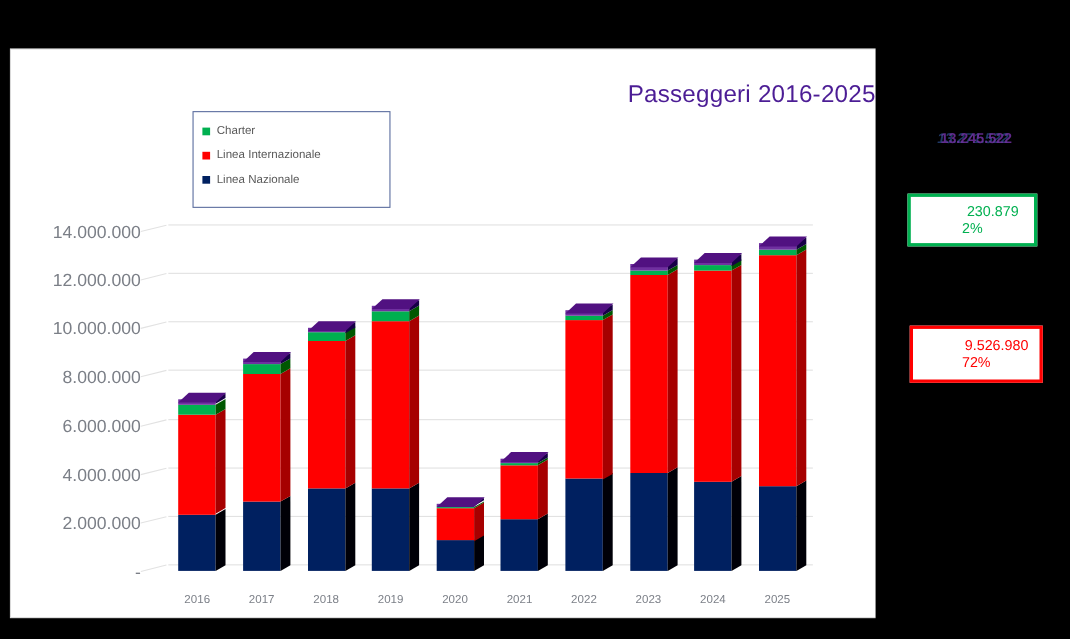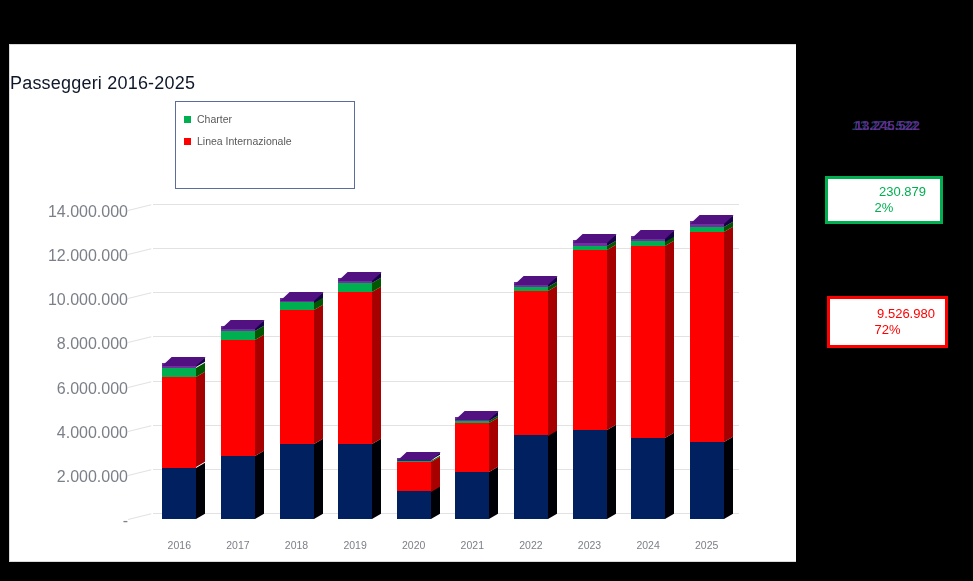--- a/index.html
+++ b/index.html
@@ -6,22 +6,22 @@
   body{
     width:973px;height:581px;overflow:hidden;position:relative;
     font-family:"Liberation Sans","DejaVu Sans",sans-serif;
   }
   
   #chart-panel{
     position:absolute;left:10px;top:45px;width:786px;height:516px;
     background:#ffffff;box-shadow:0 0 0 1px #d9d9d9;
   }
   #chart-title{
-    position:absolute;left:0;top:28px;width:100%;text-align:left;
-    font-size:18px;color:#0f172a;letter-spacing:.2px;
+    position:absolute;left:0;top:28px;width:100%;text-align:right;
+    font-size:22px;color:#4c1d95;letter-spacing:.2px;
   }
   
   #plot{position:absolute;left:0;top:0;width:786px;height:516px;}
   .gridline{
     position:absolute;height:1px;background:#e2e2e2;
   }
   .grid-riser{
     position:absolute;height:1px;background:#e2e2e2;
     transform-origin:left center;
   }
@@ -312,20 +312,24 @@
 
   <div id="legend">
     <div class="legend-row">
       <span class="legend-swatch" style="background:#00B050"></span>
       <span class="legend-label">Charter</span>
     </div>
     <div class="legend-row">
       <span class="legend-swatch" style="background:#FF0000"></span>
       <span class="legend-label">Linea Internazionale</span>
     </div>
+    <div class="legend-row">
+      <span class="legend-swatch" style="background:#002060"></span>
+      <span class="legend-label">Linea Nazionale</span>
+    </div>
   </div>
 </div>
 
 <div id="side-panel">
 
   <div id="total-label">
     <span class="t-a">13.271.522</span>
     <span class="t-b">13.245.522</span>
   </div>
 

